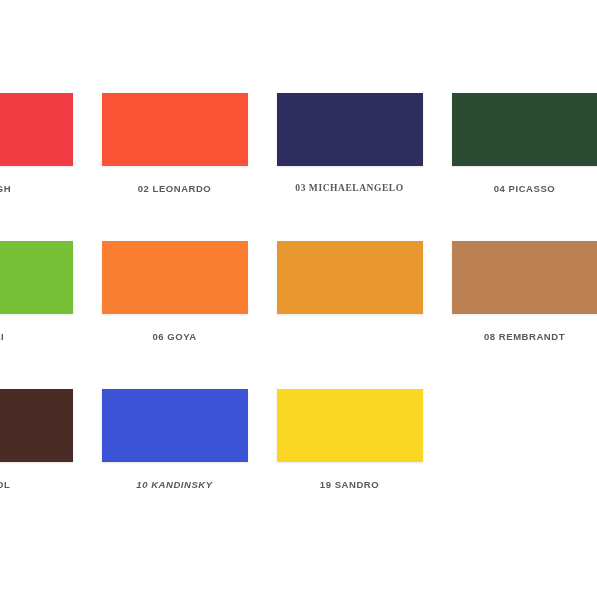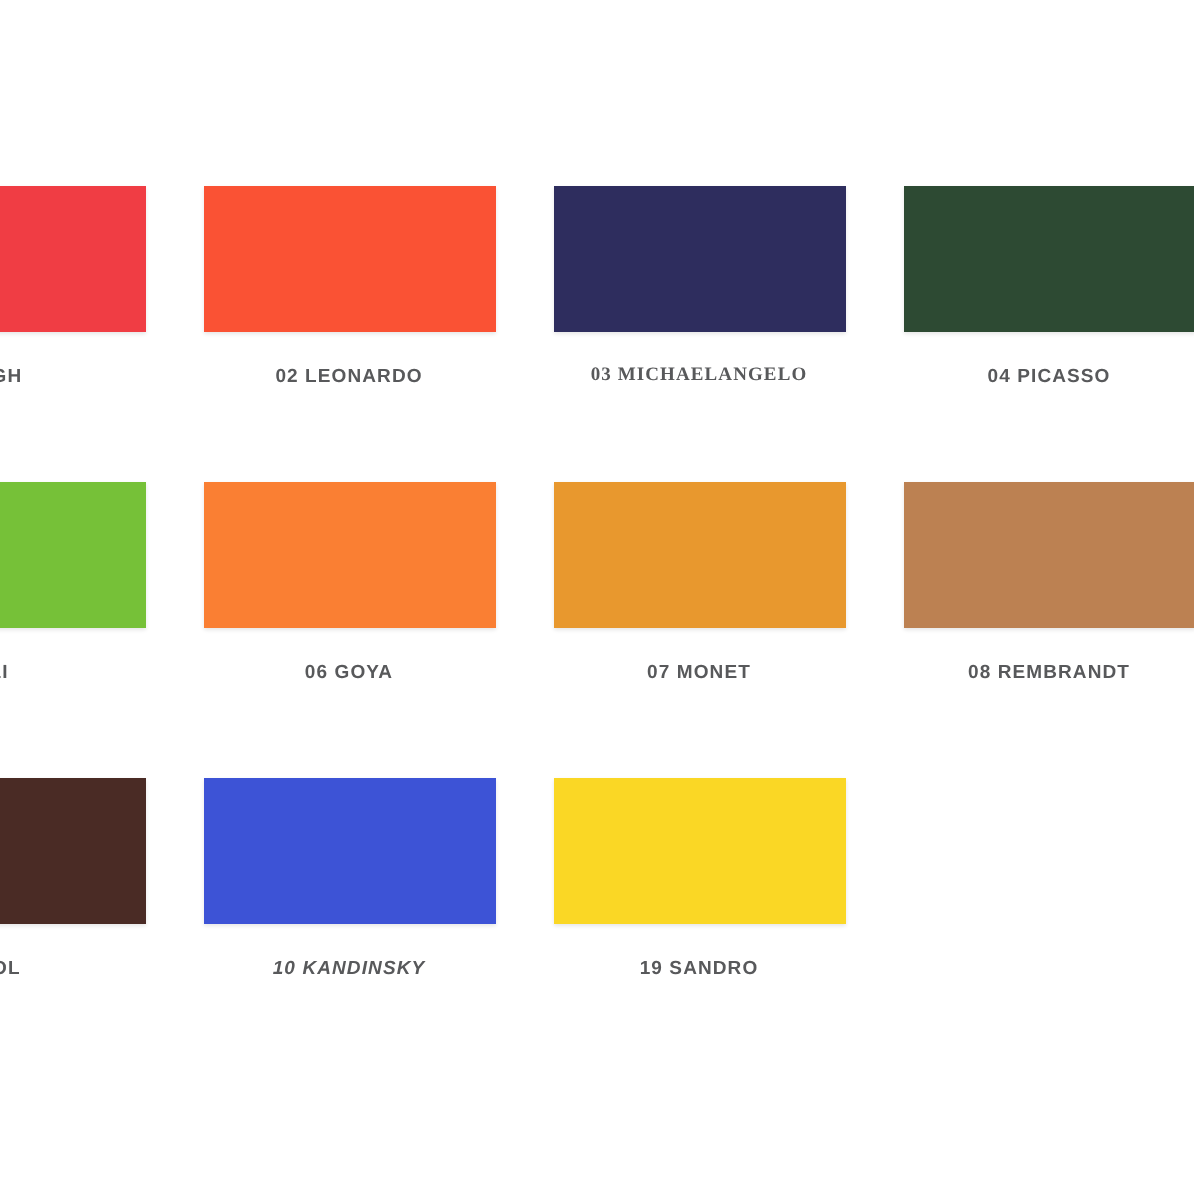--- a/index.html
+++ b/index.html
@@ -87,21 +87,20 @@
       <div class="swatch-cell">
         <div class="swatch-chip" style="background-color: rgb(118, 193, 56);"></div>
         <div class="swatch-label" style="color: rgb(88, 89, 91);">LI</div>
       </div>
       <div class="swatch-cell">
         <div class="swatch-chip" style="background-color: rgb(250, 127, 51);"></div>
         <div class="swatch-label" style="color: rgb(88, 89, 91);">06 GOYA</div>
       </div>
       <div class="swatch-cell">
         <div class="swatch-chip" style="background-color: rgb(232, 152, 46);"></div>
-        <div class="swatch-label" style="color: rgb(88, 89, 91);">07 MONET</div>
       </div>
       <div class="swatch-cell">
         <div class="swatch-chip" style="background-color: rgb(188, 129, 82);"></div>
         <div class="swatch-label" style="color: rgb(88, 89, 91);">08 REMBRANDT</div>
       </div>
       <div class="swatch-cell">
         <div class="swatch-chip" style="background-color: rgb(74, 43, 37);"></div>
         <div class="swatch-label" style="color: rgb(88, 89, 91);">HOL</div>
       </div>
       <div class="swatch-cell">

